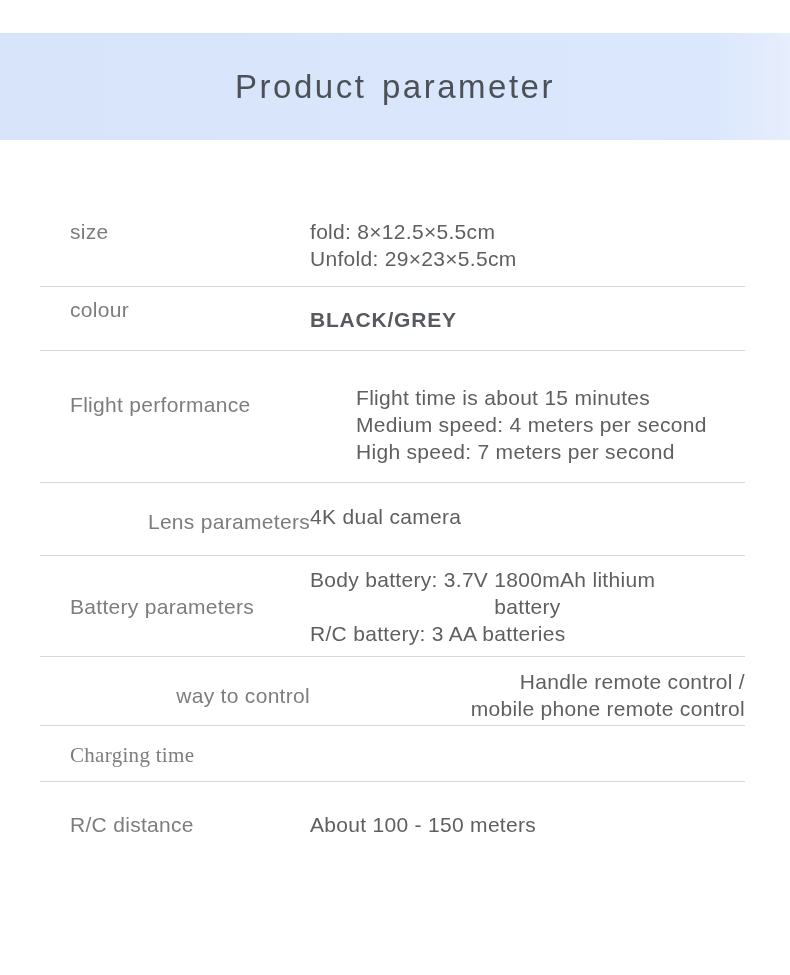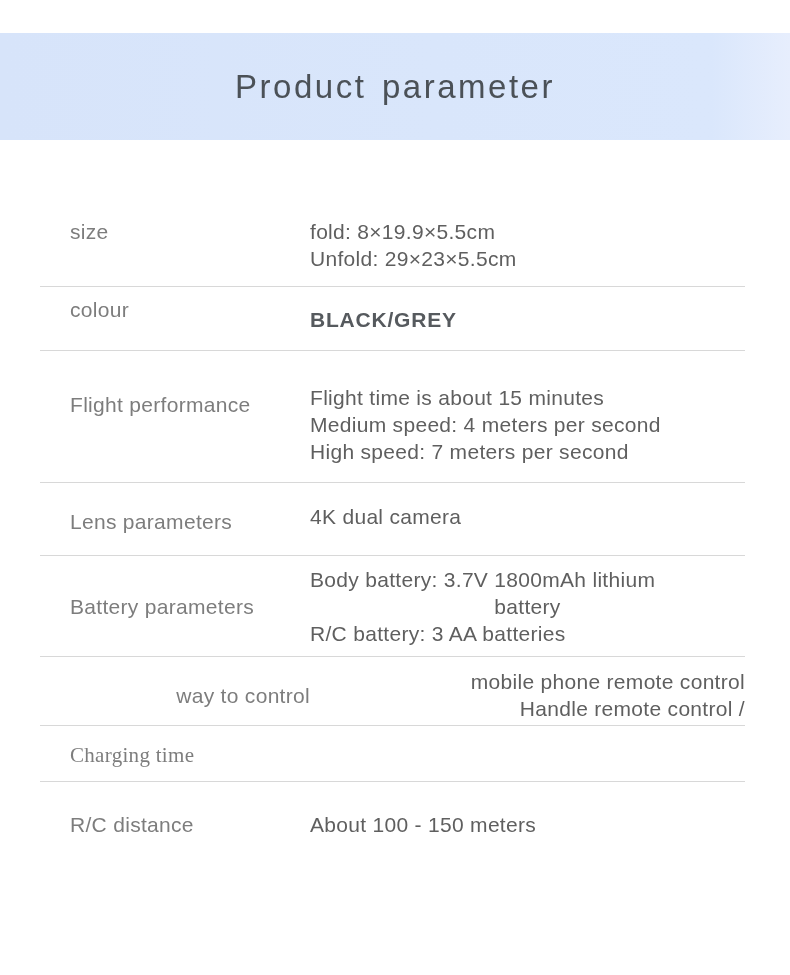--- a/index.html
+++ b/index.html
@@ -58,45 +58,45 @@
     letter-spacing: 0.3px;
   }
   .vline { min-height: 27px; }
   .vline.center { text-align: center; }
   .value.bold { font-weight: 700; color: #565a5e; letter-spacing: 0.8px; }
 
   
   .row-size     { padding-top: 78px; padding-bottom: 14px; }
   .row-colour   { padding-top: 9px;  padding-bottom: 17px; }
   .row-colour .value { padding-top: 10px; }
-  .row-flight   { padding-top: 33px; padding-bottom: 17px; }
+  .row-flight   { padding-top: 33px; padding-bottom: 17px; gap: 46px; }
   .row-flight .label { padding-top: 7px; }
   .row-lens     { padding-top: 20px; padding-bottom: 20px; }
-  .row-lens .label { padding-top: 5px; }
+  .row-lens .label { padding-top: 5px; text-align: right; }
   .row-battery  { padding-top: 10px; padding-bottom: 9px; align-items: center; }
   .row-control  { padding-top: 11px; padding-bottom: 3px; align-items: center; text-align: right; }
   .row-charging { padding-top: 16px; padding-bottom: 12px; font-family: Liberation Serif, serif; }
   .row-charging .value { padding-top: 9px; }
   .row-distance { padding-top: 29px; padding-bottom: 80px; }
 </style>
 </head>
 <body>
 
 <div class="page">
 
   <div class="header-band">
     <h1 class="page-title">Product parameter</h1>
   </div>
 
   <div class="spec-table">
 
     <div class="row row-size">
       <div class="label">size</div>
       <div class="value">
-        <div class="vline">fold: 8×19.9×5.5cm</div>
+        <div class="vline">fold: 8×12.5×5.5cm</div>
         <div class="vline">Unfold: 29×23×5.5cm</div>
       </div>
     </div>
 
     <div class="row row-colour">
       <div class="label">colour</div>
       <div class="value bold">
         <div class="vline">BLACK/GREY</div>
       </div>
     </div>
@@ -122,22 +122,22 @@
       <div class="value">
         <div class="vline">Body battery: 3.7V 1800mAh lithium</div>
         <div class="vline center">battery</div>
         <div class="vline">R/C battery: 3 AA batteries</div>
       </div>
     </div>
 
     <div class="row row-control">
       <div class="label">way to control</div>
       <div class="value">
+        <div class="vline">Handle remote control /</div>
         <div class="vline">mobile phone remote control</div>
-        <div class="vline">Handle remote control /</div>
       </div>
     </div>
 
     <div class="row row-charging">
       <div class="label">Charging time</div>
     </div>
 
     <div class="row row-distance">
       <div class="label">R/C distance</div>
       <div class="value">

